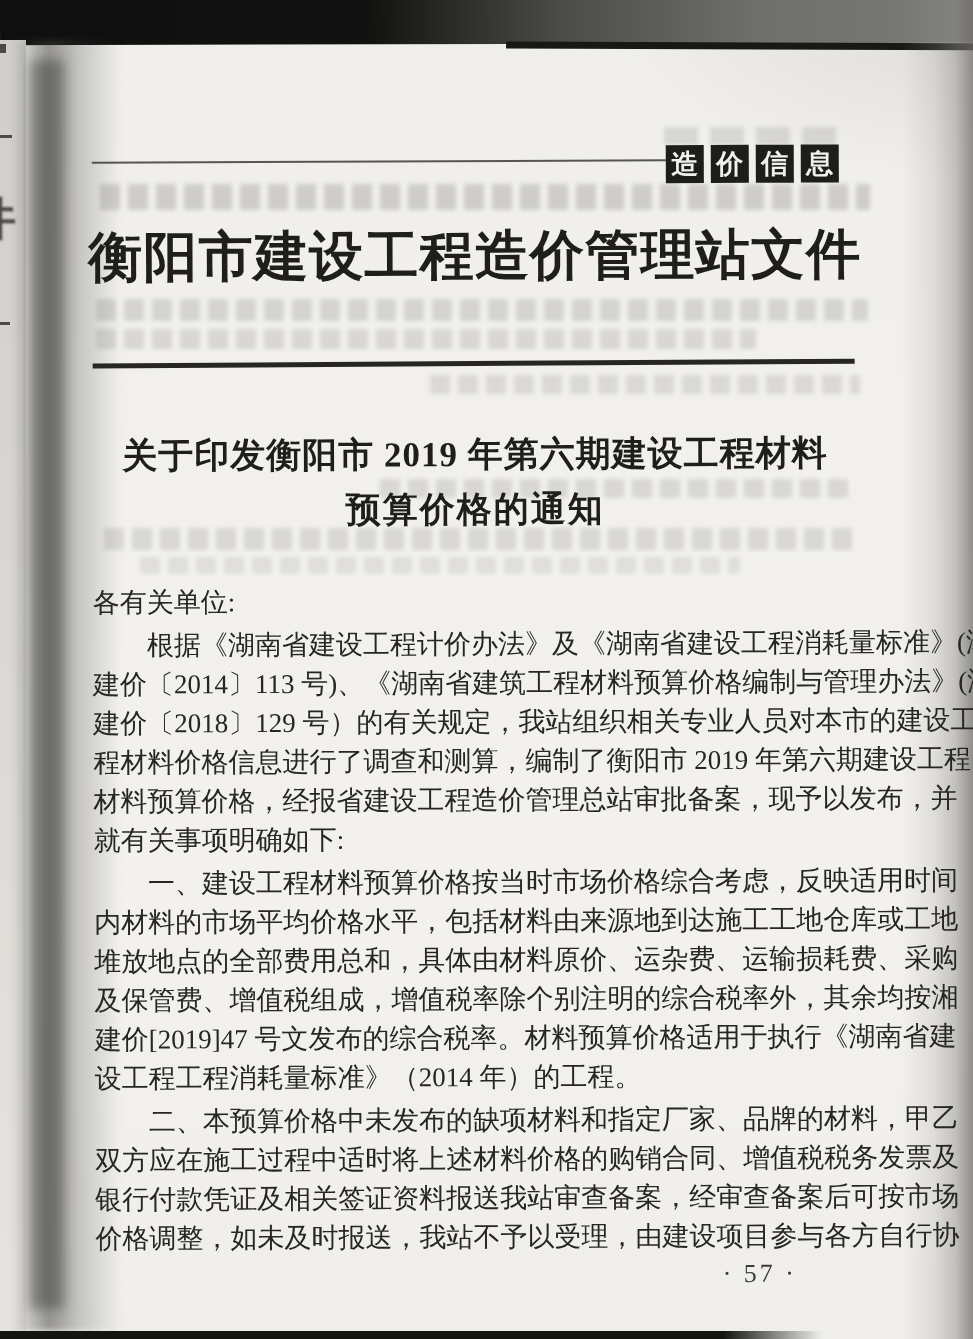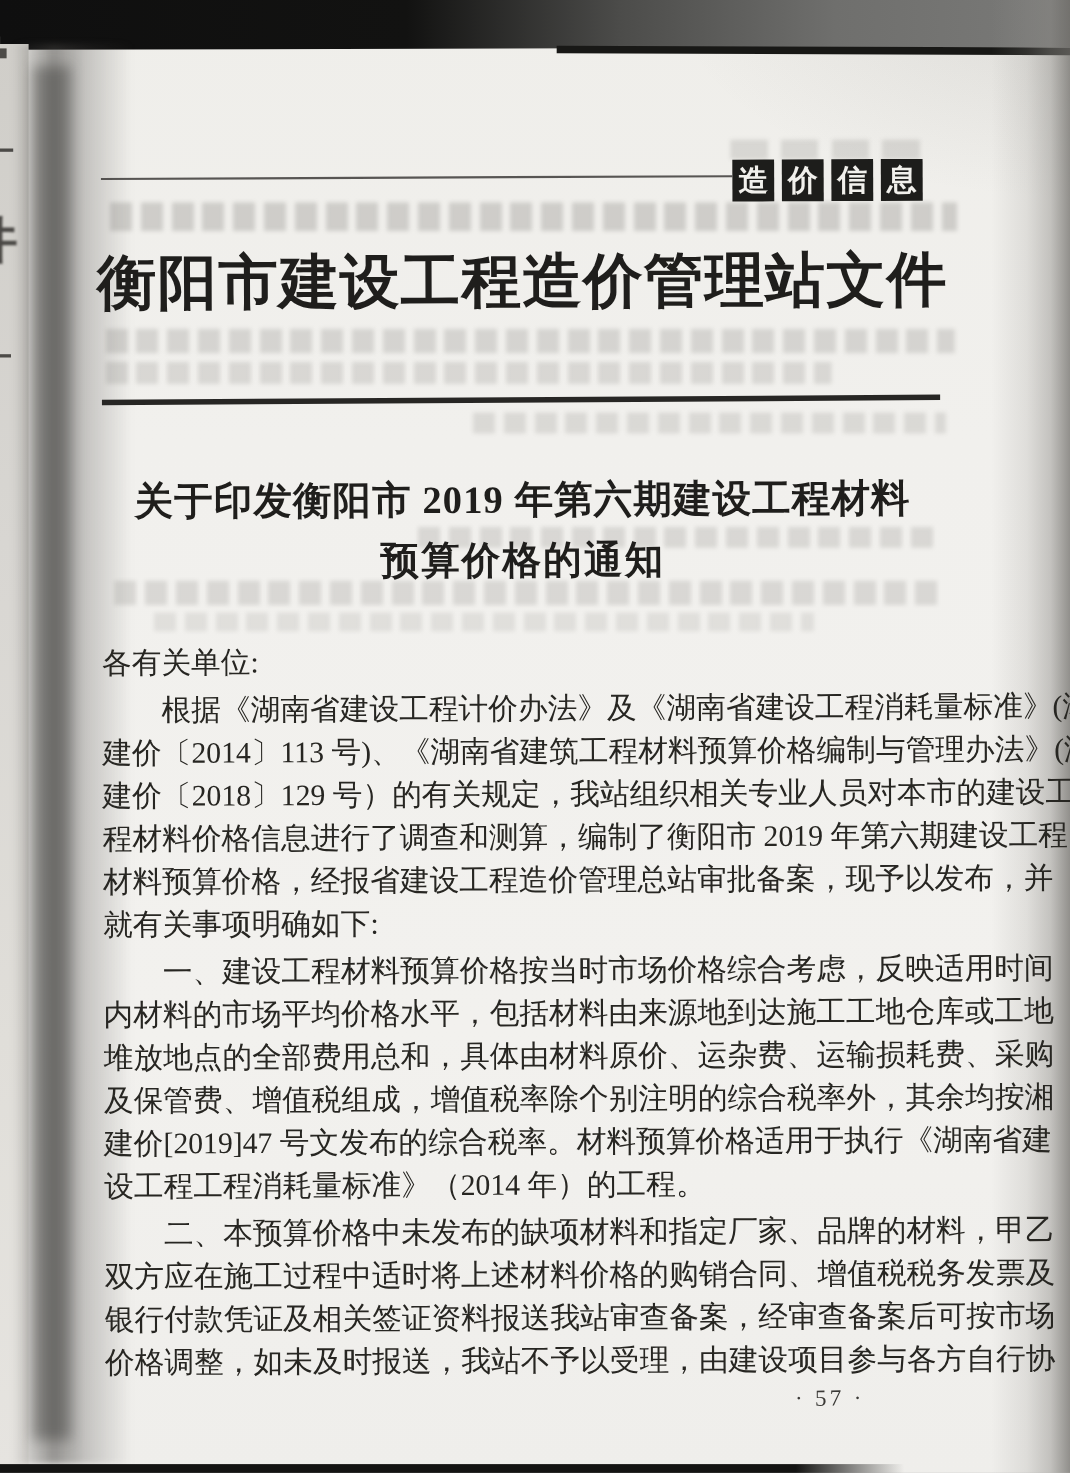--- a/index.html
+++ b/index.html
@@ -57,21 +57,21 @@
   .notice-t1{position:absolute;left:90px;top:431px;width:772px;text-align:center;
     font-size:35px;font-weight:bold;color:#1f1e1c;letter-spacing:1px;}
   .notice-t2{position:absolute;left:90px;top:486px;width:772px;text-align:center;
     font-size:35px;font-weight:bold;color:#1f1e1c;letter-spacing:2px;}
   .body{position:absolute;left:93px;top:582px;width:766px;font-size:27px;color:#272622;}
   .line{box-sizing:border-box;width:100%;height:39px;line-height:39px;
     text-align:justify;text-align-last:justify;white-space:nowrap;}
   .line.plain{text-align:left;text-align-last:auto;}
   .line.indent{padding-left:54px;}
   .line.pstart{margin-top:4px;}
-  .page-num{position:absolute;left:720px;top:1260px;font-size:21px;color:#3b3a37;letter-spacing:3px;}
+  .page-num{position:absolute;left:720px;top:1260px;font-size:26px;color:#3b3a37;letter-spacing:3px;}
 </style>
 </head>
 <body>
 
 <div class="canvas">
 
   <div class="top-band"></div>
   <div class="left-strip"></div>
   <div class="gutter"></div>
   <div class="gutter-core"></div>

